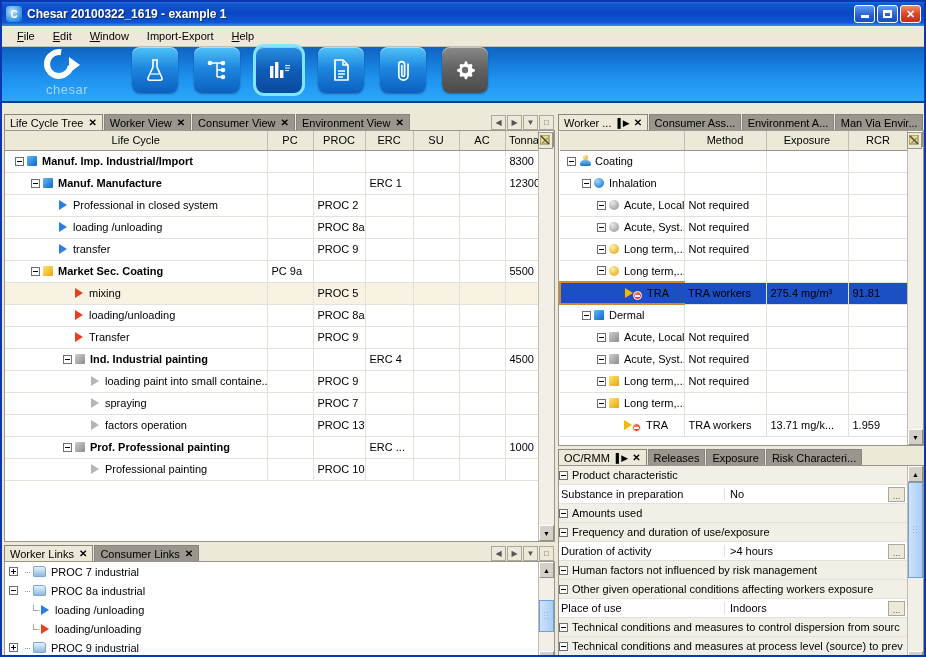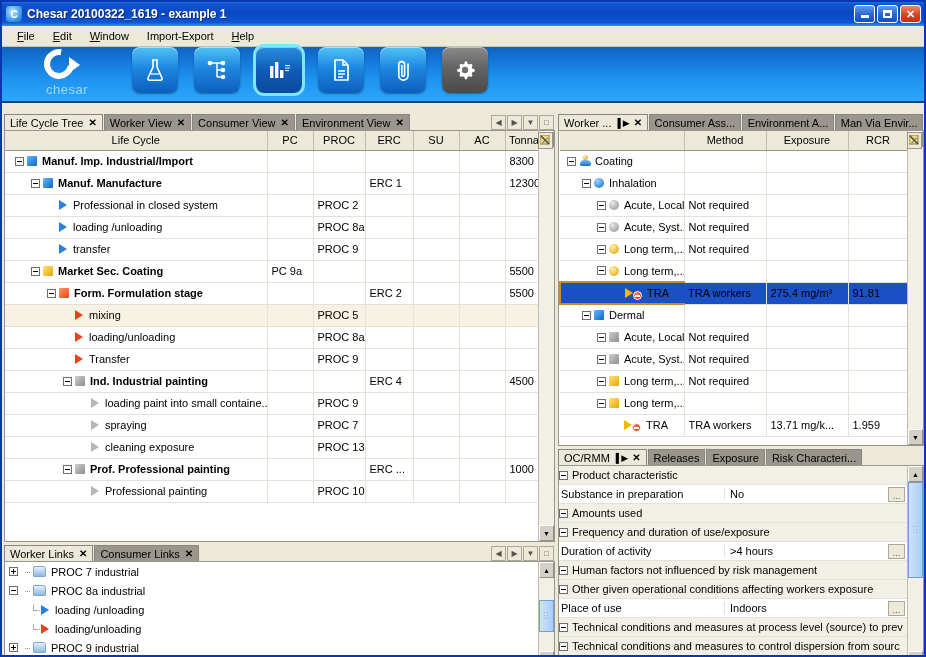--- a/index.html
+++ b/index.html
@@ -572,36 +572,20 @@
                       <span class="bold">Market Sec. Coating</span>
                     </span>
                   </td>
                   <td>PC 9a</td>
                   <td></td>
                   <td></td>
                   <td></td>
                   <td></td>
                   <td>5500</td>
                 </tr>
-                <tr>
-                  <td>
-                    <span class="treecell">
-                      <span class="indent" style="width: 38px;"></span>
-                      <span class="expander"></span>
-                      <span class="sq-icon sq-orange"></span>
-                      <span class="bold">Form. Formulation stage</span>
-                    </span>
-                  </td>
-                  <td></td>
-                  <td></td>
-                  <td>ERC 2</td>
-                  <td></td>
-                  <td></td>
-                  <td>5500</td>
-                </tr>
                 <tr class="row-hl">
                   <td>
                     <span class="treecell">
                       <span class="indent" style="width: 54px;"></span>
                       <span class="indent" style="width: 12px;"></span>
                       <span class="tri-icon red"></span>
                       <span>mixing</span>
                     </span>
                   </td>
                   <td></td>
@@ -690,21 +674,21 @@
                   <td></td>
                   <td></td>
                   <td></td>
                 </tr>
                 <tr>
                   <td>
                     <span class="treecell">
                       <span class="indent" style="width: 70px;"></span>
                       <span class="indent" style="width: 12px;"></span>
                       <span class="tri-icon grey"></span>
-                      <span>cleaning exposure</span>
+                      <span>factors operation</span>
                     </span>
                   </td>
                   <td></td>
                   <td>PROC 13</td>
                   <td></td>
                   <td></td>
                   <td></td>
                   <td></td>
                 </tr>
                 <tr>
@@ -1104,25 +1088,25 @@
               <span class="gexp"></span>
               <span class="pname full">Other given operational conditions affecting  workers exposure</span>
             </div>
             <div class="prow">
               <span class="pname">Place of use</span>
               <span class="pval">Indoors</span>
               <span class="pbtn">...</span>
             </div>
             <div class="prow group">
               <span class="gexp"></span>
-              <span class="pname full">Technical conditions and measures at process level (source) to prev</span>
+              <span class="pname full">Technical conditions and measures to control dispersion from sourc</span>
             </div>
             <div class="prow group">
               <span class="gexp"></span>
-              <span class="pname full">Technical conditions and measures to control dispersion from sourc</span>
+              <span class="pname full">Technical conditions and measures at process level (source) to prev</span>
             </div>
           </div>
         <div class="vscroll">
           <div class="sb-btn">▲</div>
           <div class="sb-track">
             <div class="sb-thumb blue" style="top:0px;height:96px">
                 <div class="grip"></div>
               </div>
           </div>
           <div class="sb-btn">▼</div>

